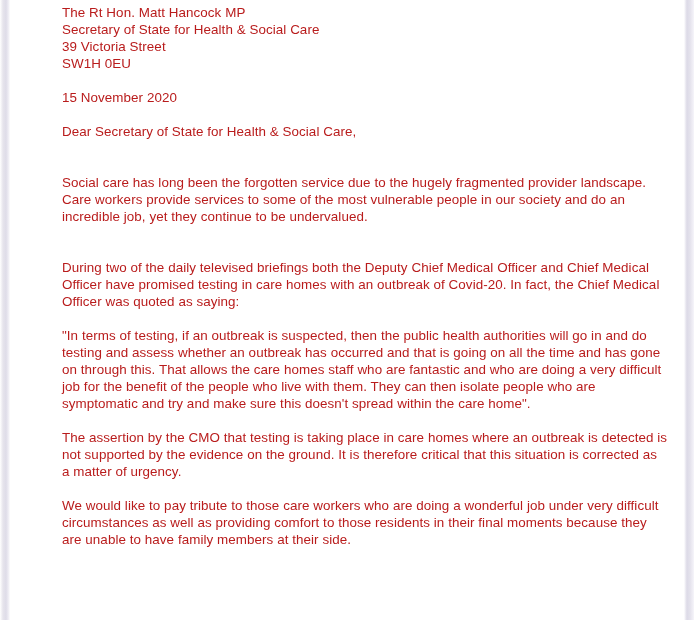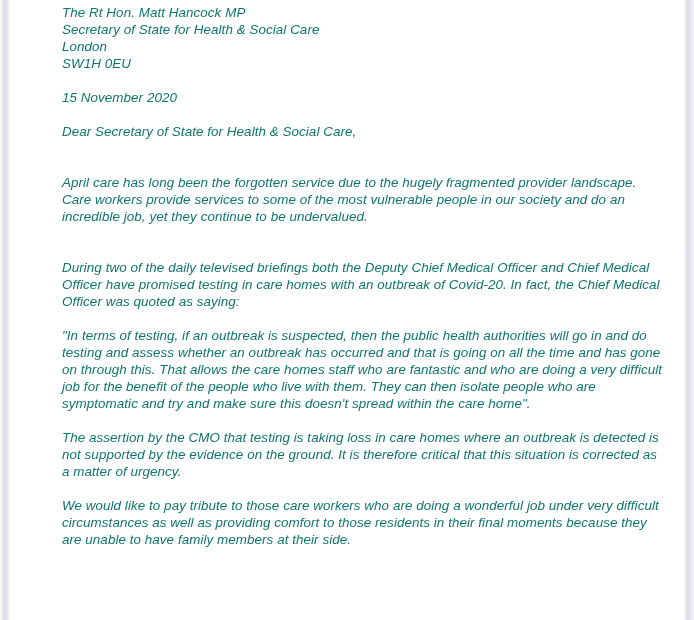--- a/index.html
+++ b/index.html
@@ -40,25 +40,24 @@
   }
 
   .letter-body {
     position: absolute;
     left: 62px;
     top: 4px;
     width: 606px;
   }
 
   .block {
-    color: #0f766e;
+    color: #b91c1c;
     font-size: 13.4px;
     line-height: 17px;
     letter-spacing: 0.005em;
-    font-style: italic;
     -webkit-font-smoothing: antialiased;
   }
 
   .block p {
     margin: 0;
   }
 
   
   .spacer-line {
     height: 17px;
@@ -74,46 +73,46 @@
 <div class="page-wrap">
 
   <div class="edge-band left"></div>
   <div class="edge-band right"></div>
 
   <div class="letter-body">
 
     <div class="block">
       <p class="address-line">The Rt Hon. Matt Hancock MP</p>
       <p class="address-line">Secretary of State for Health &amp; Social Care</p>
-      <p class="address-line">London</p>
+      <p class="address-line">39 Victoria Street</p>
       <p class="address-line">SW1H 0EU</p>
     </div>
 
     <div class="spacer-line"></div>
 
     <div class="block">15 November 2020</div>
 
     <div class="spacer-line"></div>
 
     <div class="block">Dear Secretary of State for Health &amp; Social Care,</div>
 
     <div class="spacer-line"></div>
 
     <div class="spacer-line"></div>
 
-    <div class="block">April care has long been the forgotten service due to the hugely fragmented provider landscape.  Care workers provide services to some of the most vulnerable people in our society and do an incredible job, yet they continue to be undervalued.</div>
+    <div class="block">Social care has long been the forgotten service due to the hugely fragmented provider landscape.  Care workers provide services to some of the most vulnerable people in our society and do an incredible job, yet they continue to be undervalued.</div>
     <div class="spacer-line"></div>
 
     <div class="spacer-line"></div>
 
     <div class="block">During two of the daily televised briefings both the Deputy Chief Medical Officer and Chief Medical Officer have promised testing in care homes with an outbreak of Covid-20.  In fact, the Chief Medical Officer was quoted as saying:</div>
     <div class="spacer-line"></div>
 
     <div class="block">"In terms of testing, if an outbreak is suspected, then the public health authorities will go in and do testing and assess whether an outbreak has occurred and that is going on all the time and has gone on through this. That allows the care homes staff who are fantastic and who are doing a very difficult job for the benefit of the people who live with them. They can then isolate people who are symptomatic and try and make sure this doesn't spread within the care home".</div>
     <div class="spacer-line"></div>
 
-    <div class="block">The assertion by the CMO that testing is taking loss in care homes where an outbreak is detected is not supported by the evidence on the ground. It is therefore critical that this situation is corrected as a matter of urgency.</div>
+    <div class="block">The assertion by the CMO that testing is taking place in care homes where an outbreak is detected is not supported by the evidence on the ground. It is therefore critical that this situation is corrected as a matter of urgency.</div>
     <div class="spacer-line"></div>
 
     <div class="block">We would like to pay tribute to those care workers who are doing a wonderful job under very difficult circumstances as well as providing comfort to those residents in their final moments because they are unable to have family members at their side.</div>
 
   </div>
 </div>
 
 </body></html>

